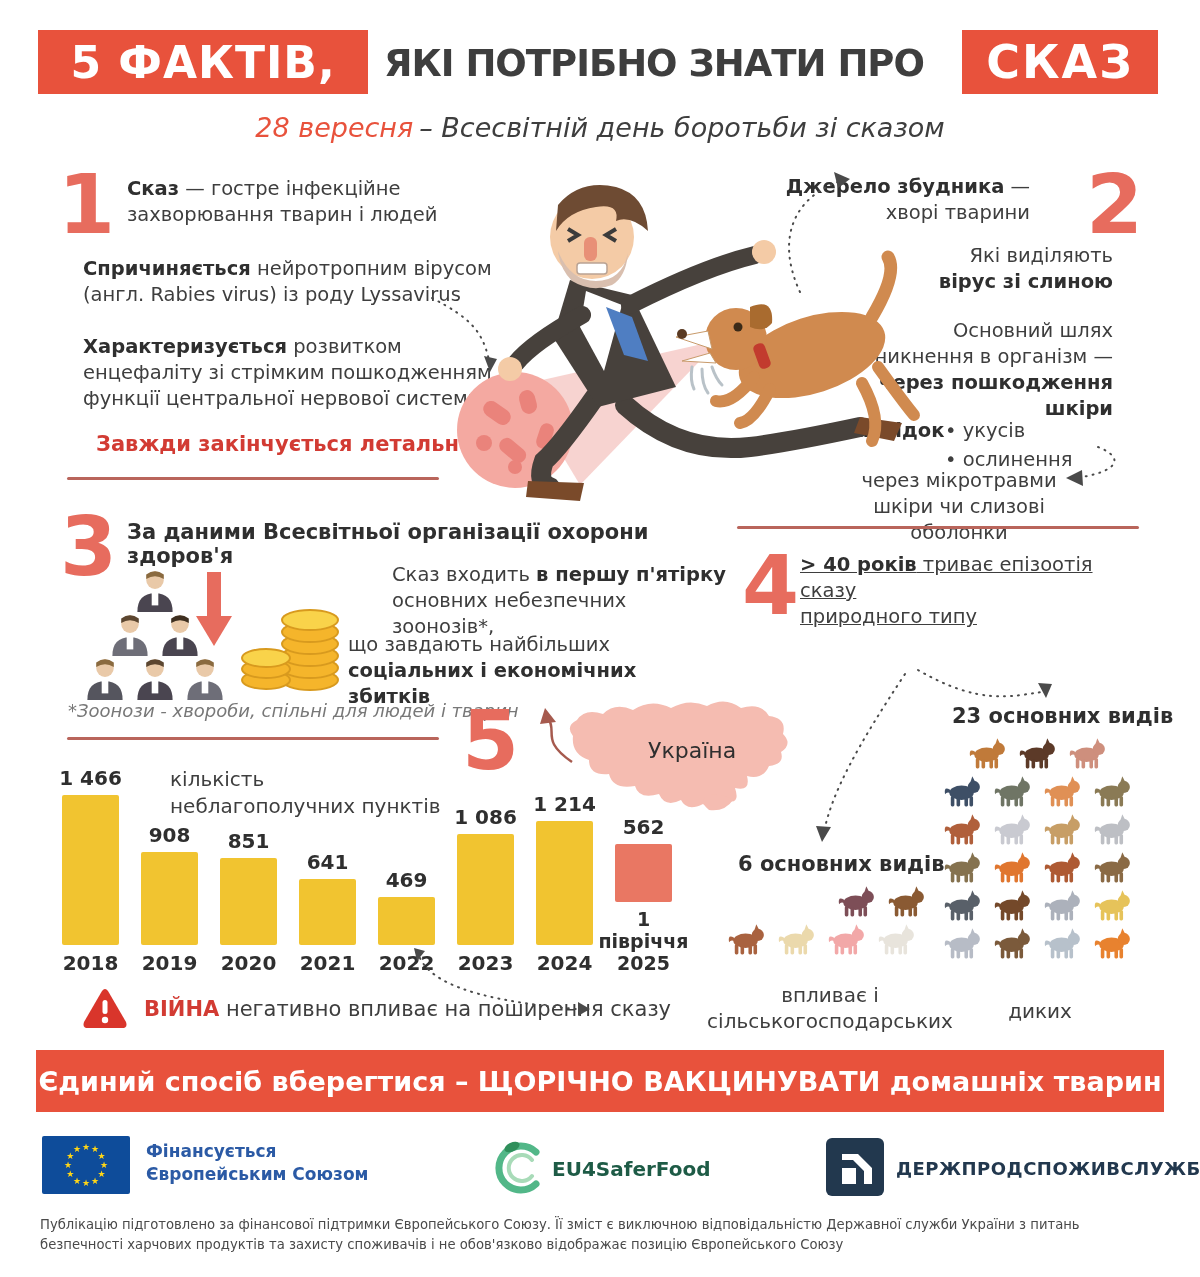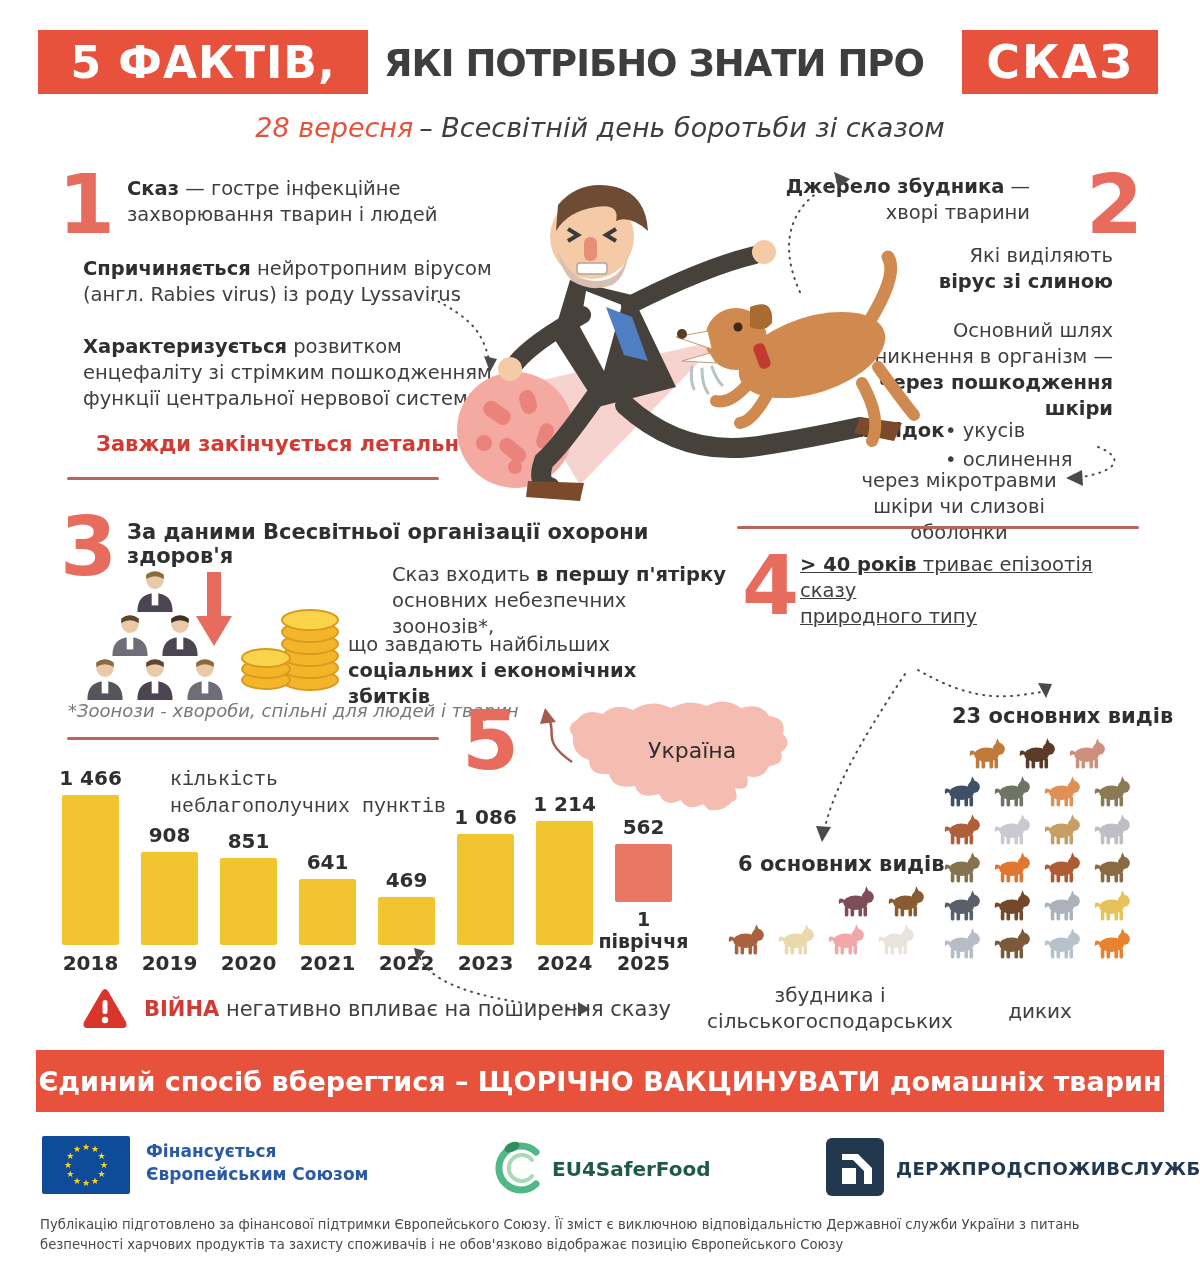--- a/index.html
+++ b/index.html
@@ -604,24 +604,24 @@
               <polygon points="42,11 45,2 49,10"></polygon>
               <rect x="15" y="30" width="5" height="14" rx="2"></rect>
               <rect x="23" y="32" width="5" height="12" rx="2"></rect>
               <rect x="34" y="32" width="5" height="12" rx="2"></rect>
               <rect x="41" y="30" width="5" height="14" rx="2"></rect>
               <path d="M14 21 Q5 15 7 27 Q10 23 15 26 Z"></path>
             </g>
           </svg></span>
       </div>
     </div>
-  <div class="abs cap pre" style="left:700px;top:982px;width:260px;">збудника і
+  <div class="abs cap pre" style="left:700px;top:982px;width:260px;">впливає і
 сільськогосподарських</div>
 
-  <div class="abs chart-title pre" style="left:170px;top:766px;font-family:Liberation Mono, monospace;">кількість
+  <div class="abs chart-title pre" style="left:170px;top:766px;">кількість
 неблагополучних пунктів</div>
   <div class="abs" id="chart-bars">
       <div class="bar-col">
         <div class="bar-val">1 466</div>
         <div class="bar" style="height: 150px; background: rgb(241, 196, 48);"></div>
         <div class="bar-cat">2018</div>
       </div>
       <div class="bar-col">
         <div class="bar-val">908</div>
         <div class="bar" style="height: 93px; background: rgb(241, 196, 48);"></div>

